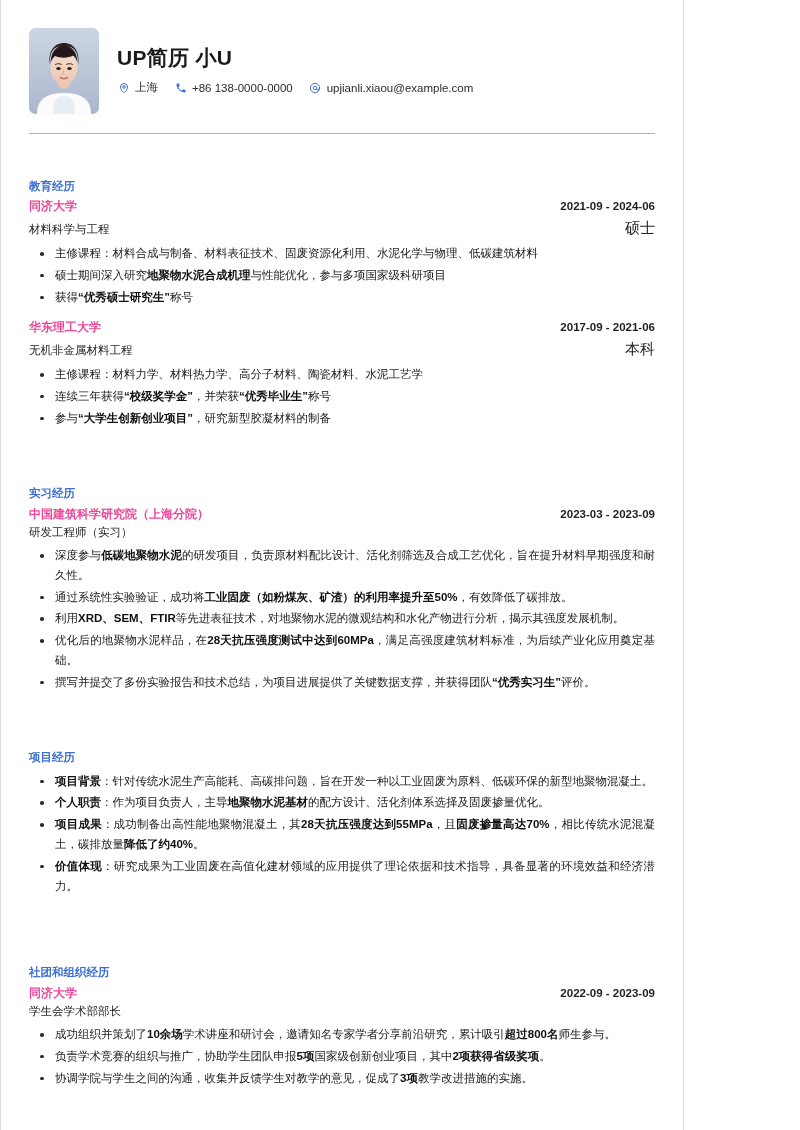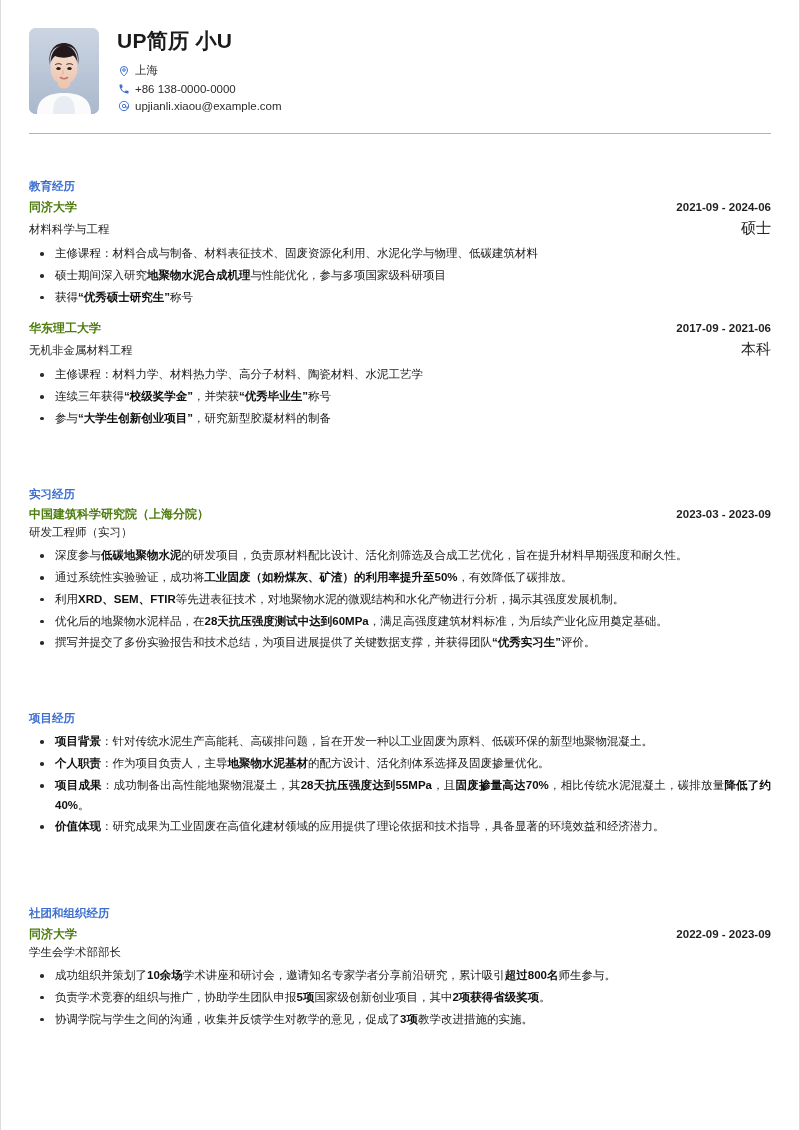--- a/index.html
+++ b/index.html
@@ -10,21 +10,21 @@
   }
   body {
     width: 800px;
     height: 1130px;
     font-family: "Liberation Sans", "DejaVu Sans", sans-serif;
     color: #1b1b1b;
     position: relative;
     overflow: hidden;
   }
   .page {
-    width: 800px;
+    width: 684px;
     min-height: 1130px;
     background: #ffffff;
     border-left: 1px solid #dcdcdc;
     border-right: 1px solid #dcdcdc;
     padding: 0 28px 0 28px;
     position: relative;
   }
 
   
   .header {
@@ -48,26 +48,25 @@
   .name {
     font-size: 21px;
     font-weight: 700;
     letter-spacing: .3px;
     color: #1a1a1a;
     line-height: 1.25;
     margin-bottom: 9px;
   }
   .contact-row {
     display: flex;
-    align-items: flex-start;
+    align-items: center;
     flex-wrap: wrap;
     gap: 4px;
     font-size: 11.5px;
     color: #2b2b2b;
-    flex-direction: column;
   }
   .contact-item {
     display: inline-flex;
     align-items: center;
     gap: 5px;
     margin-right: 12px;
     white-space: nowrap;
   }
   .cicon {
     display: inline-flex;
@@ -100,21 +99,21 @@
   .entry-row {
     display: flex;
     align-items: baseline;
     justify-content: space-between;
     gap: 14px;
     line-height: 1.5;
   }
   .org {
     font-size: 12px;
     font-weight: 700;
-    color: #4d7c0f;
+    color: #ec4899;
   }
   .meta-right {
     font-size: 11.5px;
     font-weight: 700;
     color: #1f1f1f;
     white-space: nowrap;
     text-align: right;
   }
   .subrow { margin-top: 1px; gap: 44px; }
   .role {

